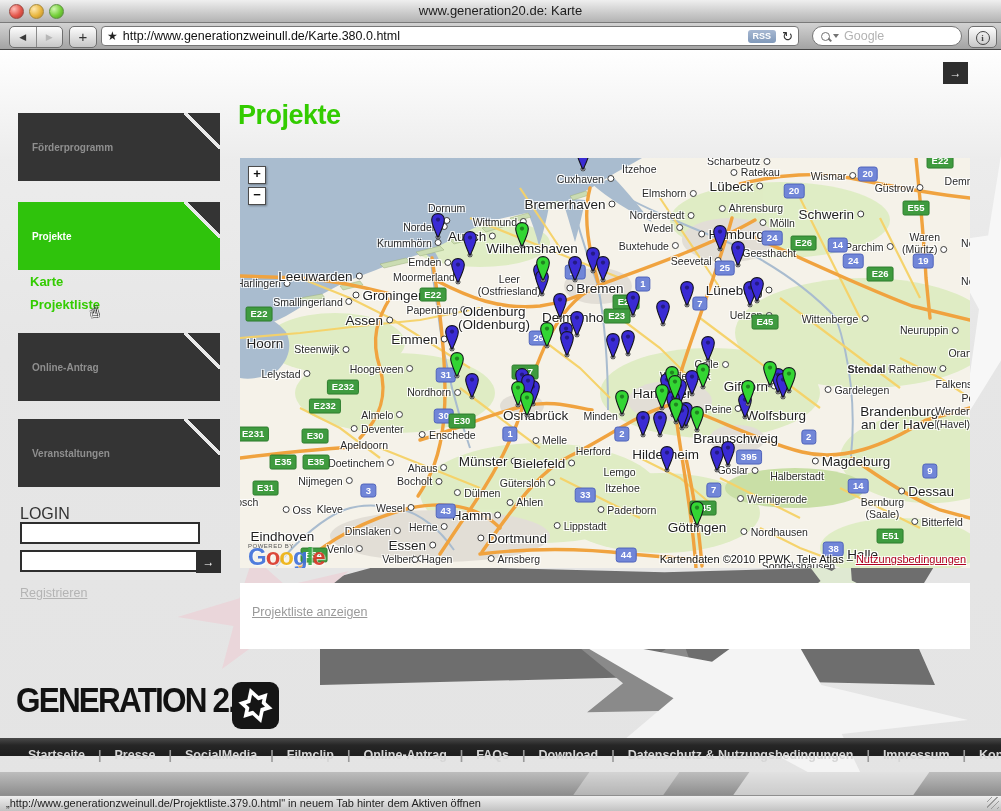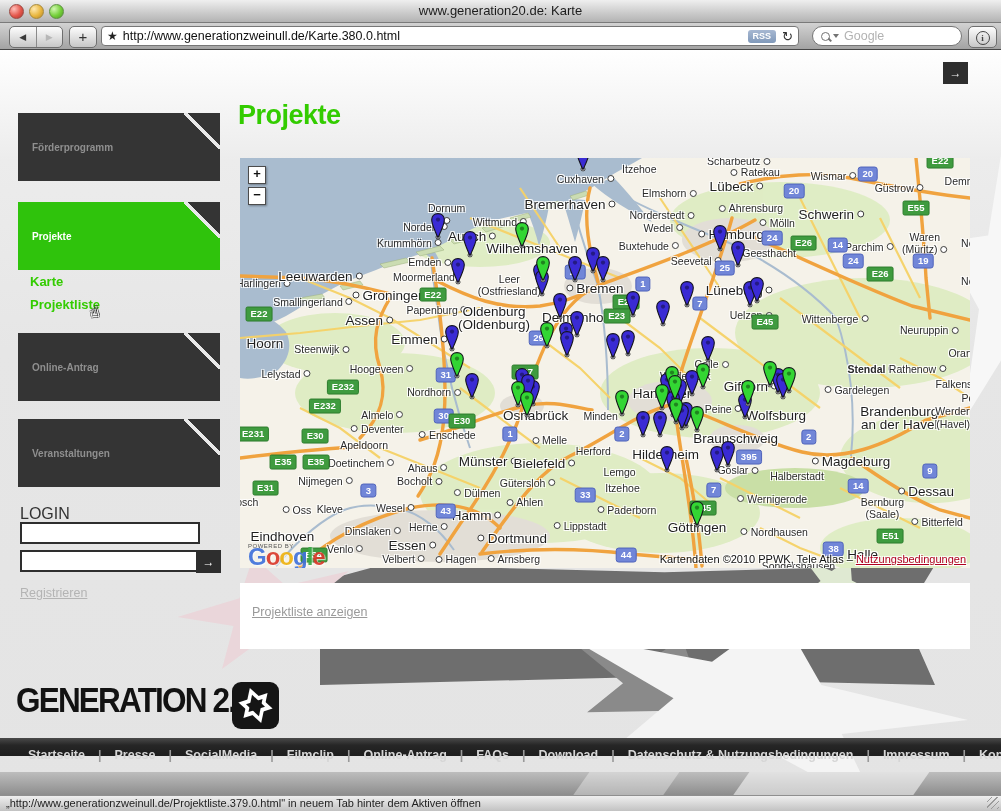--- a/index.html
+++ b/index.html
@@ -570,21 +570,21 @@
             <span>bosch</span>
           </div>
           <div class="city big" style="left: 37.3%; top: 92.8%;">
             <span class="cdot"></span>
             <span>Dortmund</span>
           </div>
           <div class="city" style="left: 22.4%; top: 97.7%;">
             <span>Velbert</span>
             <span class="cdot"></span>
           </div>
-          <div class="city" style="left: 26.3%; top: 97.9%; padding-left: 48px;">
+          <div class="city" style="left: 26.3%; top: 97.9%;">
             <span class="cdot"></span>
             <span>Hagen</span>
           </div>
           <div class="city" style="left: 37.5%; top: 97.7%;">
             <span class="cdot"></span>
             <span>Arnsberg</span>
           </div>
           <div class="city big" style="left: 40.5%; top: 62.7%;">
             <span>Osnabrück</span>
           </div>

